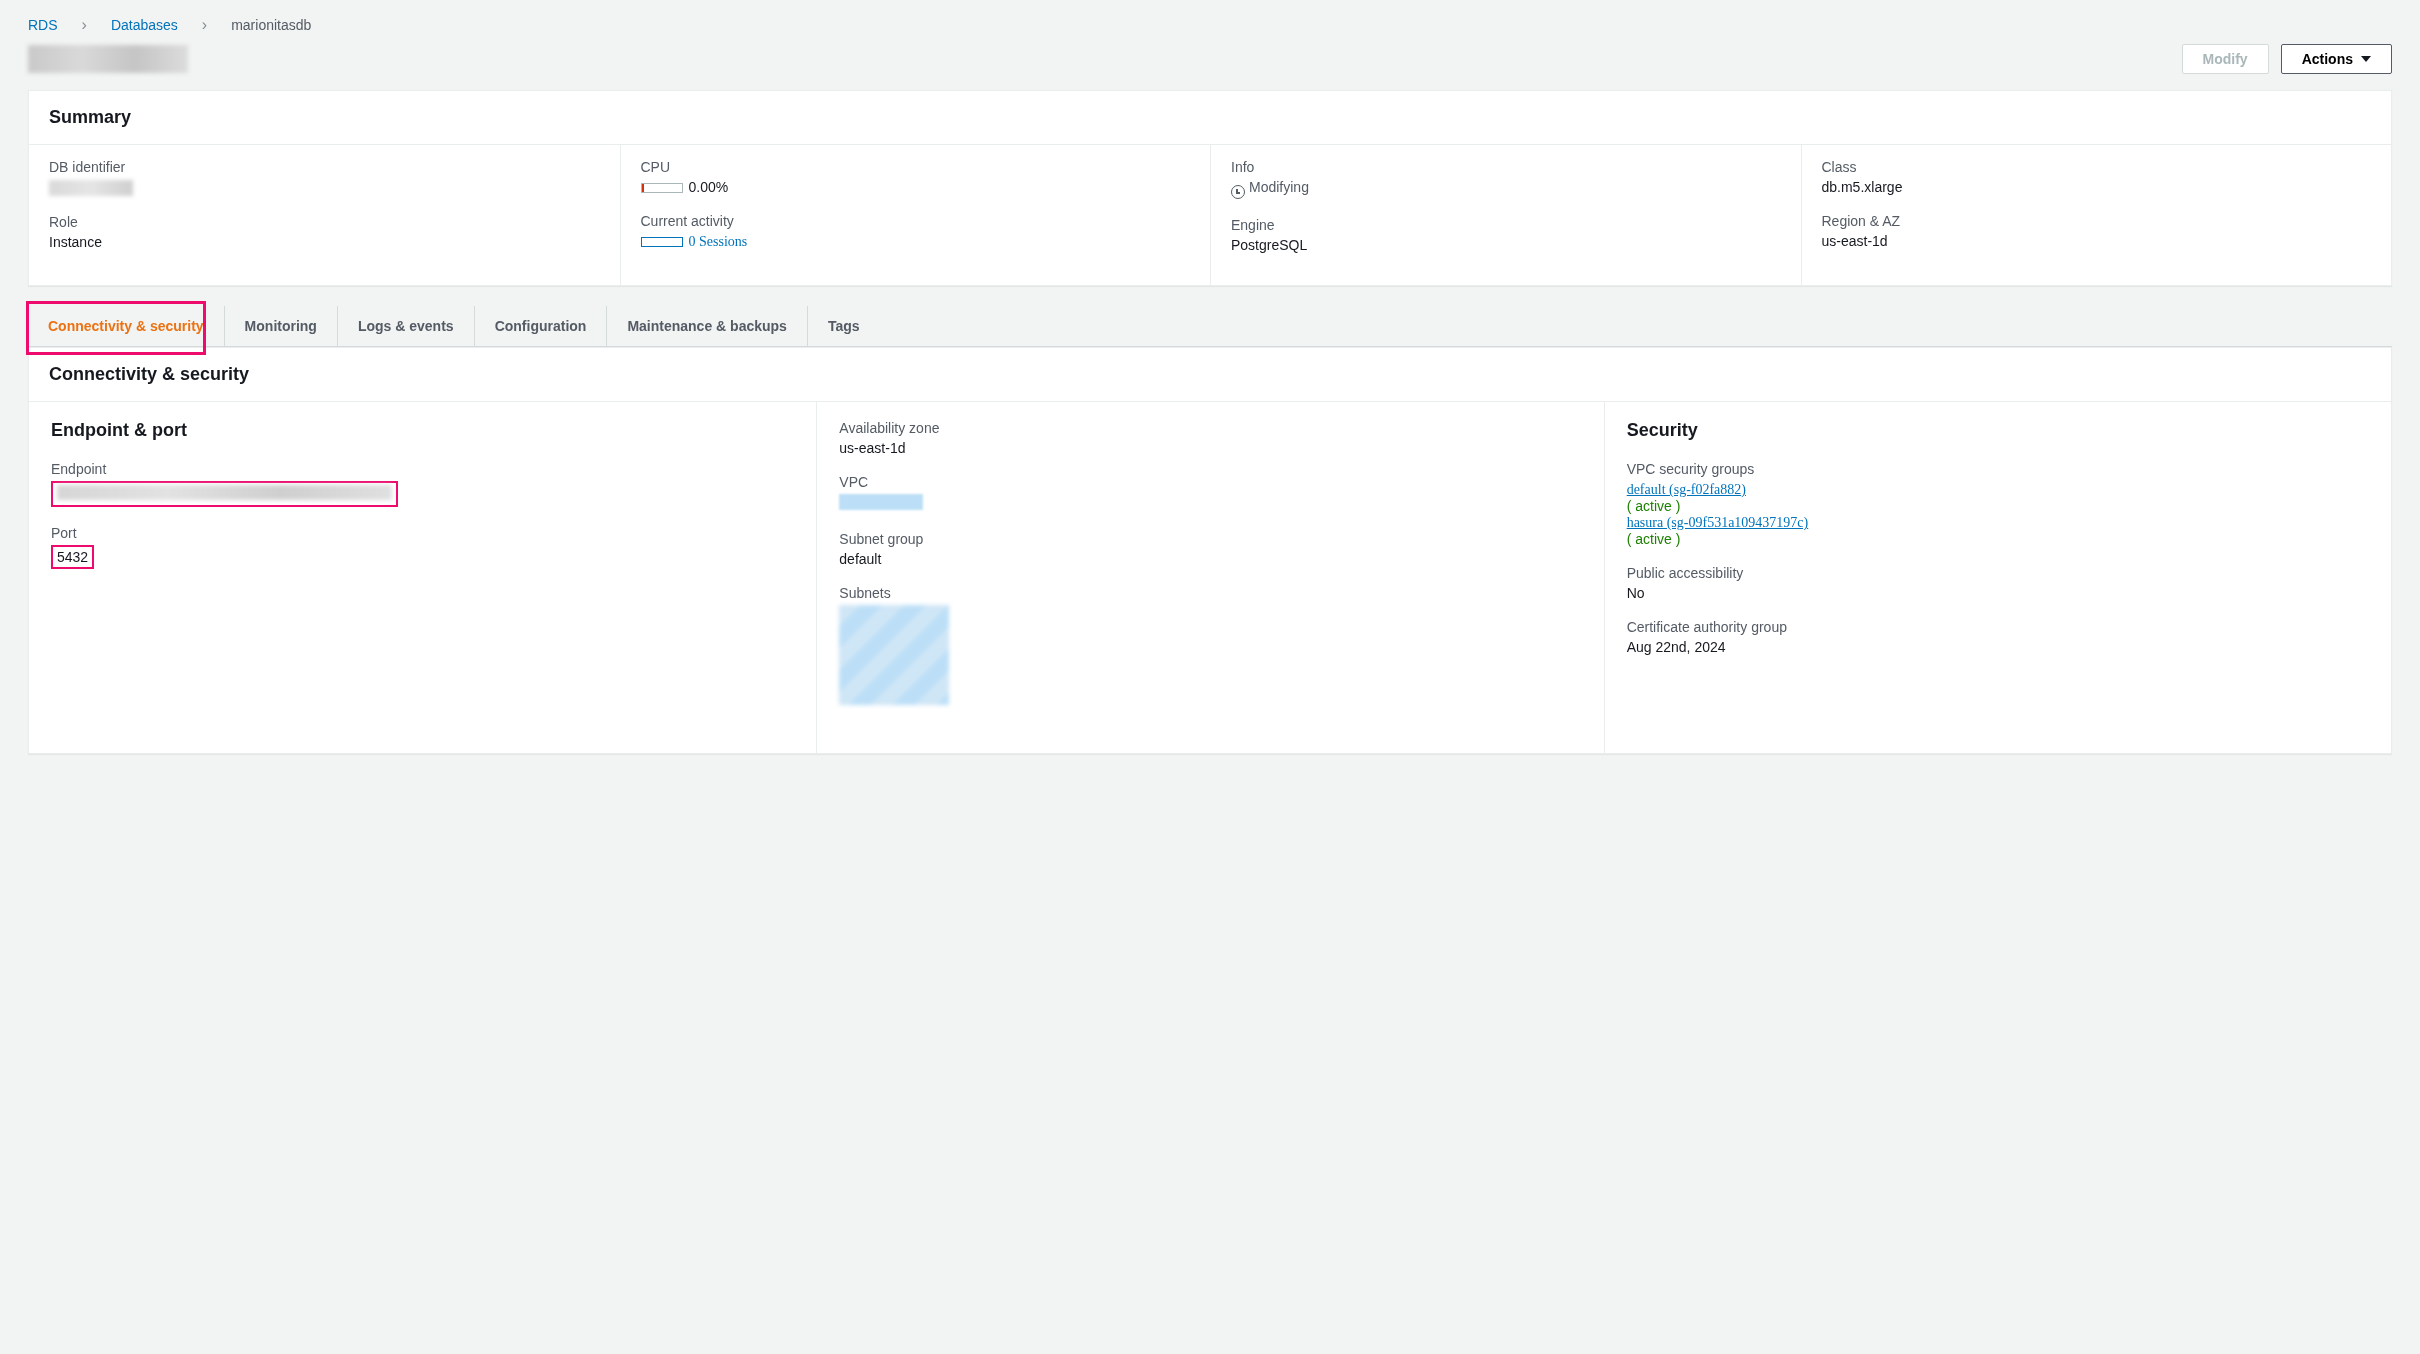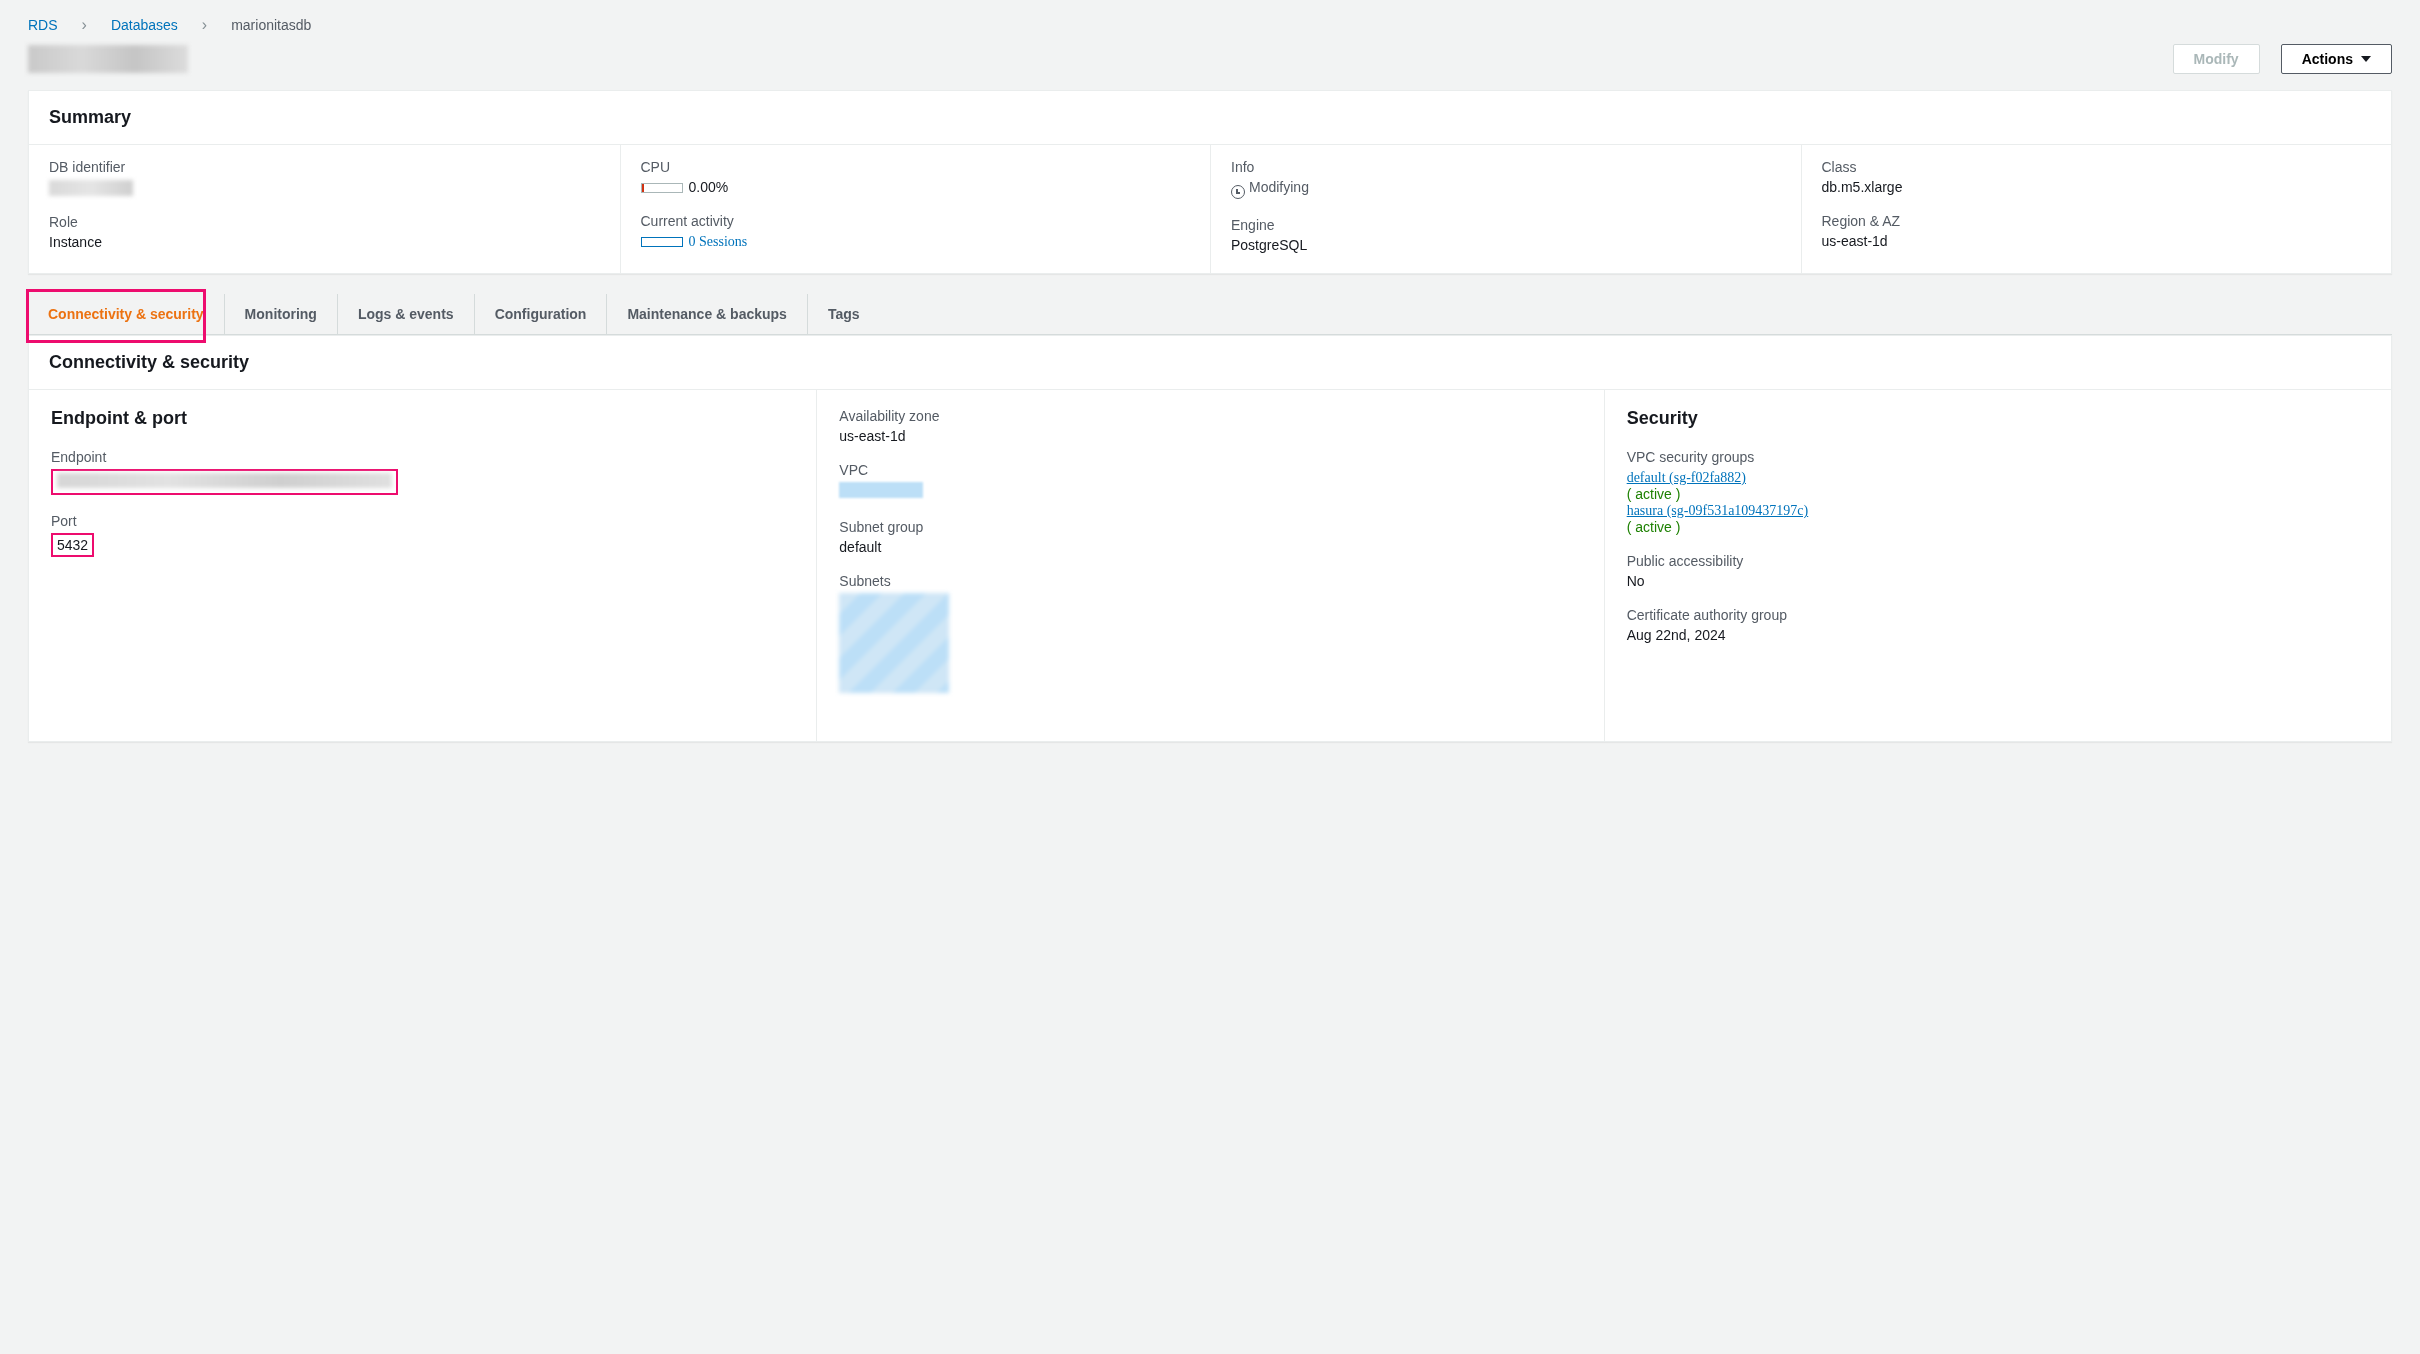--- a/index.html
+++ b/index.html
@@ -6,27 +6,27 @@
   body { font-family: "Amazon Ember", "Helvetica Neue", Arial, sans-serif; background: #f2f3f3; color: #16191f; font-size: 14px; }
   .page { padding: 16px 28px; }
   .breadcrumb { display: flex; align-items: center; gap: 24px; font-size: 14px; margin-bottom: 10px; }
   .breadcrumb a { color: #0073bb; text-decoration: none; }
   .breadcrumb .sep { color: #879196; font-size: 16px; }
   .breadcrumb .current { color: #545b64; }
   .title-row { display: flex; align-items: center; justify-content: space-between; margin-bottom: 16px; }
   .title-blur { width: 160px; height: 28px; background: linear-gradient(90deg,#c9c9c9,#d9d9d9,#c5c5c5,#dcdcdc); filter: blur(2px); }
   .btn { background: #fff; border: 1px solid #545b64; border-radius: 2px; padding: 6px 20px; font-size: 14px; font-weight: 700; cursor: pointer; display: flex; align-items: center; gap: 8px; }
   .btn.disabled { color: #aab7b8; border-color: #d5dbdb; cursor: default; }
-  .btn-group { display: flex; gap: 21px; }
+  .btn-group { display: flex; gap: 12px; }
   .caret { width: 0; height: 0; border-left: 5px solid transparent; border-right: 5px solid transparent; border-top: 6px solid #16191f; }
   .panel { background: #fff; border: 1px solid #eaeded; box-shadow: 0 1px 1px rgba(0,0,0,0.05); }
   .panel-header { padding: 16px 20px; border-bottom: 1px solid #eaeded; }
   .panel-header h2 { font-size: 18px; font-weight: 700; }
   .summary-grid { display: grid; grid-template-columns: 1fr 1fr 1fr 1fr; }
-  .summary-cell { padding: 14px 20px 20px; border-left: 1px solid #eaeded; }
+  .summary-cell { padding: 14px 20px 32px; border-left: 1px solid #eaeded; }
   .summary-cell:first-child { border-left: none; }
   .lbl { color: #545b64; font-size: 14px; margin-bottom: 4px; }
   .val { color: #16191f; font-size: 14px; }
   .blur-sm { display:inline-block; width: 84px; height: 16px; background: linear-gradient(90deg,#d9d9d9,#e5e5e5,#cfcfcf); filter: blur(2px); vertical-align: middle; }
   .cpu-bar { display:inline-block; width: 42px; height: 10px; border: 1px solid #aab7b8; vertical-align: middle; margin-right: 6px; position: relative; }
   .cpu-bar::after { content:""; position:absolute; left:0; top:0; width:2px; height:100%; background:#d13212; }
   .sess-bar { display:inline-block; width: 42px; height: 10px; border: 1px solid #0073bb; vertical-align: middle; margin-right: 6px; }
   .link { color:#0073bb;font-family:Liberation Serif, serif; }
   .status-icon { display:inline-flex; width:14px; height:14px; border:1.5px solid #545b64; border-radius:50%; align-items:center; justify-content:center; vertical-align:-2px; margin-right:4px; }
   .status-icon::before { content:""; width:1.5px; height:4px; background:#545b64; position:relative; top:-1px; left:1px; transform-origin:bottom; }

